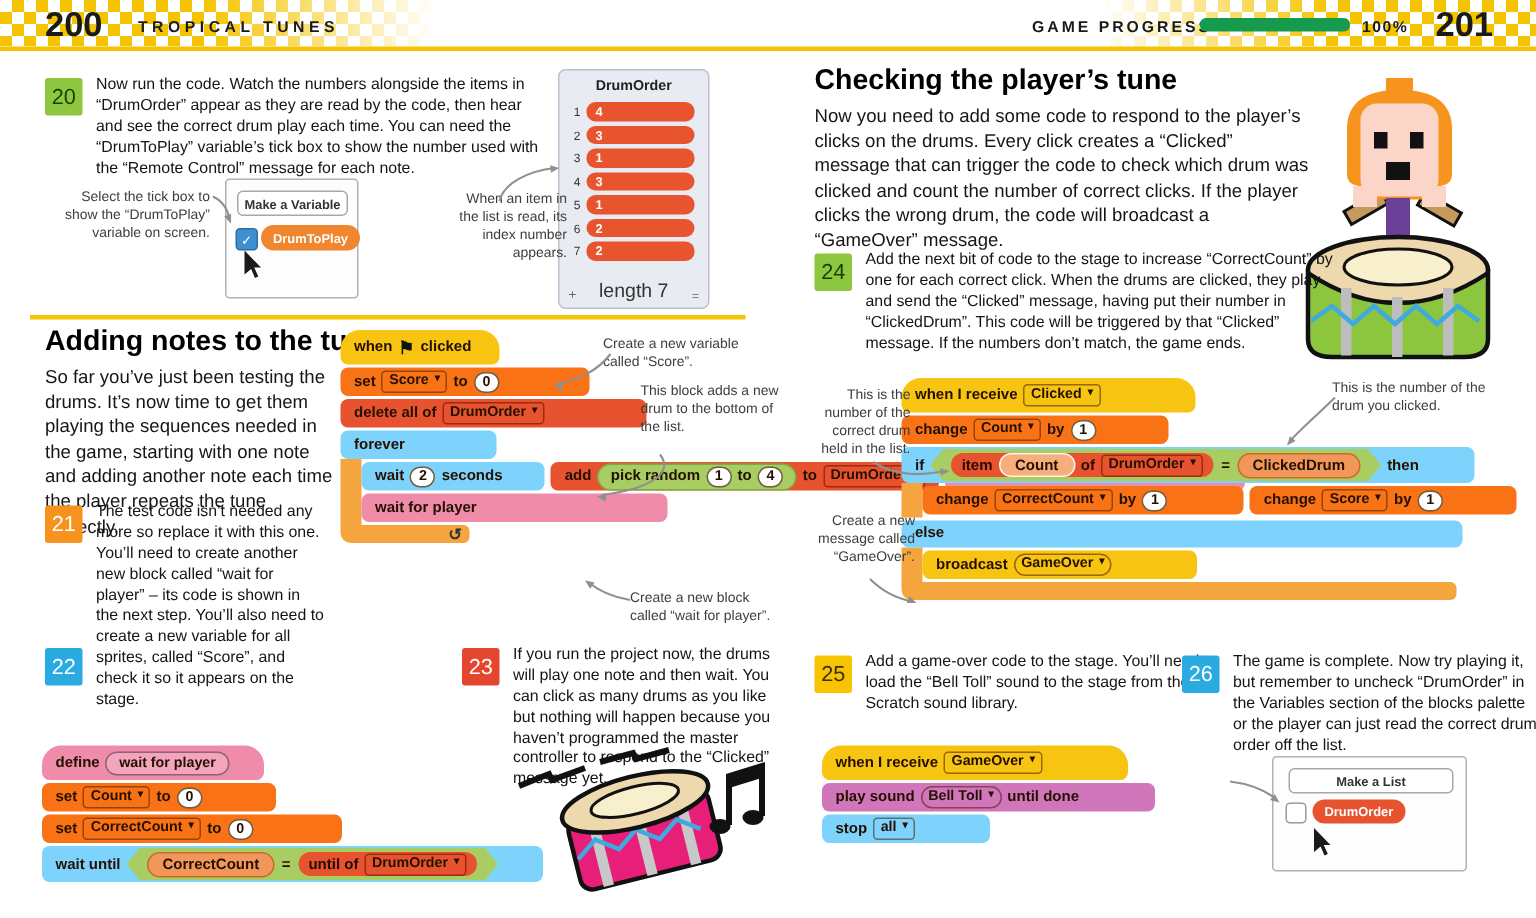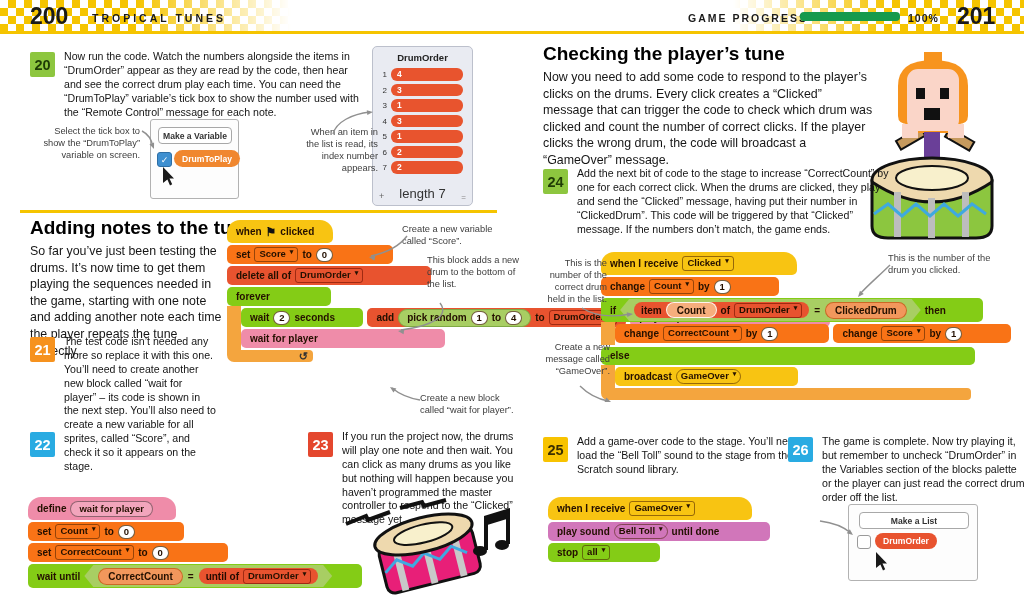--- a/index.html
+++ b/index.html
@@ -14,21 +14,21 @@
      background-size:16px 16px,16px 16px;background-position:0 0,8px 8px}
   .mosaic-l{left:0;width:300px;-webkit-mask-image:linear-gradient(to right,#000 45%,transparent 97%);
             mask-image:linear-gradient(to right,#000 45%,transparent 97%)}
   .mosaic-r{left:724px;width:300px;-webkit-mask-image:linear-gradient(to left,#000 45%,transparent 97%);
             mask-image:linear-gradient(to left,#000 45%,transparent 97%)}
   .pgnum{position:absolute;top:3px;font-size:23px;font-weight:bold;color:#1a1a1a}
   .runhead{position:absolute;top:12px;font-size:10.5px;font-weight:bold;letter-spacing:3px;color:#1a1a1a}
   .pbar{position:absolute;left:800px;top:12px;width:100px;height:9px;background:#169A4D;border-radius:4px}
   
   .badge{position:absolute;width:25px;height:25px;border-radius:2px;display:flex;align-items:center;
-         justify-content:center;font-size:14.5px;font-weight:bold}
+         justify-content:center;font-size:14.5px;font-weight:normal}
   .stext{position:absolute;font-size:10.6px;line-height:1.31;color:#141414}
   .h1{position:absolute;font-size:19px;font-weight:bold;color:#000}
   .para{position:absolute;font-size:12.4px;line-height:1.34;color:#161616}
   .note{position:absolute;font-size:9.3px;line-height:1.28;color:#3d3d3d}
   .r{text-align:right}
   .divider{position:absolute;background:#F5C400}
   
   .panel{position:absolute;background:#fdfdfd;border:1px solid #b2b2b2;border-radius:3px}
   .ui-btn{position:absolute;background:#fff;border:1px solid #a8a8a8;border-radius:4px;
           display:flex;align-items:center;justify-content:center;font-size:8.6px;font-weight:bold;color:#333}
@@ -48,21 +48,21 @@
         color:#fff;font-size:8.5px;font-weight:bold;display:flex;align-items:center;padding-left:6px;box-sizing:border-box}
   .lfoot{position:absolute;left:0;right:0;bottom:4px;text-align:center;font-size:13px;color:#333}
   .lplus{position:absolute;left:6px;bottom:4px;font-size:9px;color:#666}
   .lresize{position:absolute;right:6px;bottom:3px;font-size:8px;color:#888}
   
   .script{position:absolute;display:flex;flex-direction:column;align-items:flex-start}
   .blk{display:inline-flex;align-items:center;gap:4px;height:19px;padding:0 9px;border-radius:5px;
        font-size:10px;font-weight:bold;color:#241000;margin:1px 0;width:-moz-fit-content;width:fit-content;white-space:nowrap}
   .hat{border-radius:13px 13px 5px 5px;height:23px}
   .yellow{background:#F8C412}.orange{background:#f97316}.red{background:#E8532F}
-  .amber{background:#84cc16}.pink{background:#EF8CA9}.magenta{background:#D176BA}
+  .amber{background:#7dd3fc}.pink{background:#EF8CA9}.magenta{background:#D176BA}
   .field{display:inline-flex;align-items:flex-start;gap:2px;border:1.5px solid rgba(70,30,0,.55);
          border-radius:3px;padding:0 4px;height:13px;font-size:9.5px}
   .red .field,.rpill .field{border-color:rgba(110,15,0,.6)}
   .oval{border-radius:9px}
   .num{background:#fff;border:1.5px solid rgba(70,40,0,.75);border-radius:9px;min-width:9px;height:12px;
        padding:0 3px;display:inline-flex;align-items:center;justify-content:center;font-size:9.5px}
   .gpill{background:#A8CE63;border:1.5px solid #7FA943;border-radius:10px;height:16px;
          display:inline-flex;align-items:center;gap:4px;padding:0 8px}
   .hex{background:#A8CE63;clip-path:polygon(9px 0,calc(100% - 9px) 0,100% 50%,calc(100% - 9px) 100%,9px 100%,0 50%);
        display:inline-flex;align-items:center;gap:5px;padding:2px 14px;min-height:18px}

